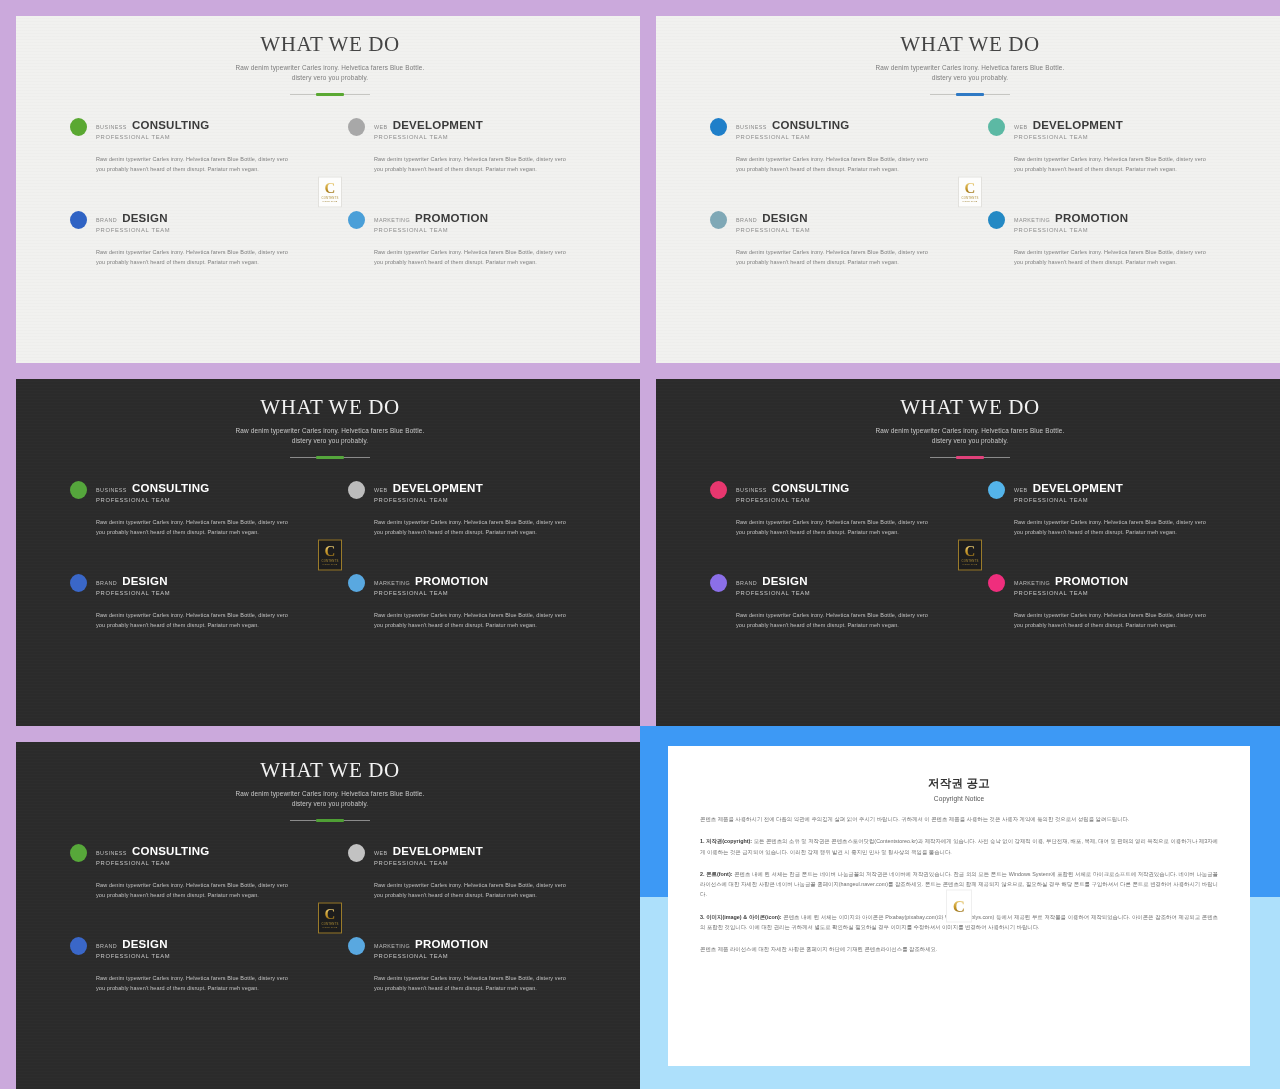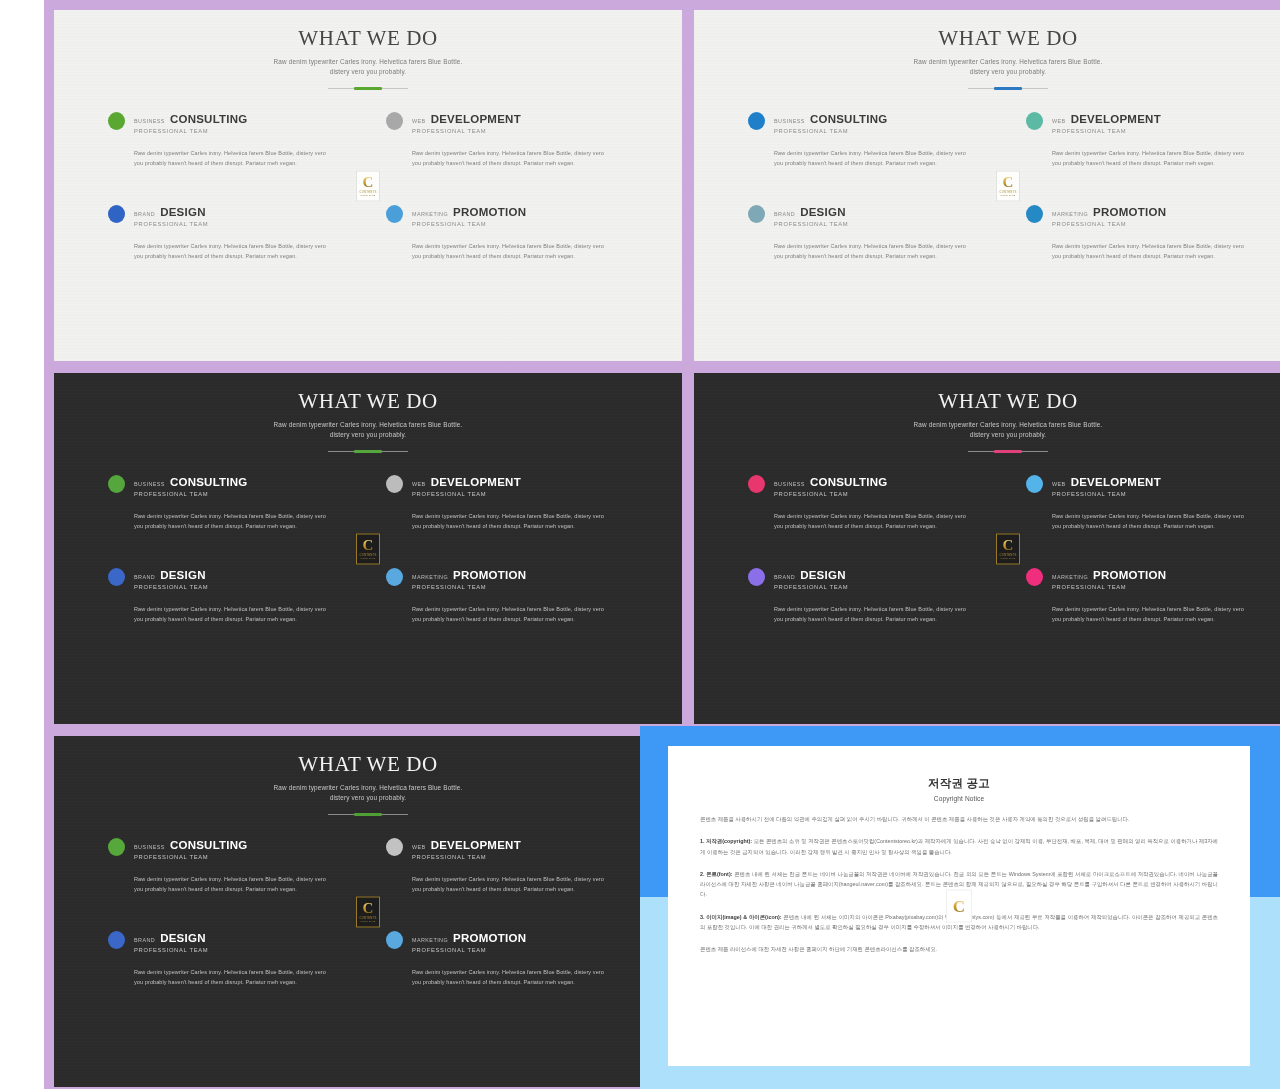--- a/index.html
+++ b/index.html
@@ -19,21 +19,21 @@
     grid-template-rows: 363px 363px 363px;
   }
 
   .panel {
     position: relative;
     width: 640px; height: 363px;
     overflow: hidden;
   }
 
   
-  .frame-lav { background: #cba9dc; padding: 10px; margin-left: 44px; }
+  .frame-lav { background: #cba9dc; padding: 16px; }
   .frame-lav .slide { width: 628px; height: 351px; }
 
   
   .slide {
     position: relative;
     overflow: hidden;
   }
   .slide.light {
     background:
       repeating-linear-gradient(0deg, rgba(0,0,0,0.012) 0 1px, rgba(0,0,0,0) 1px 3px),

